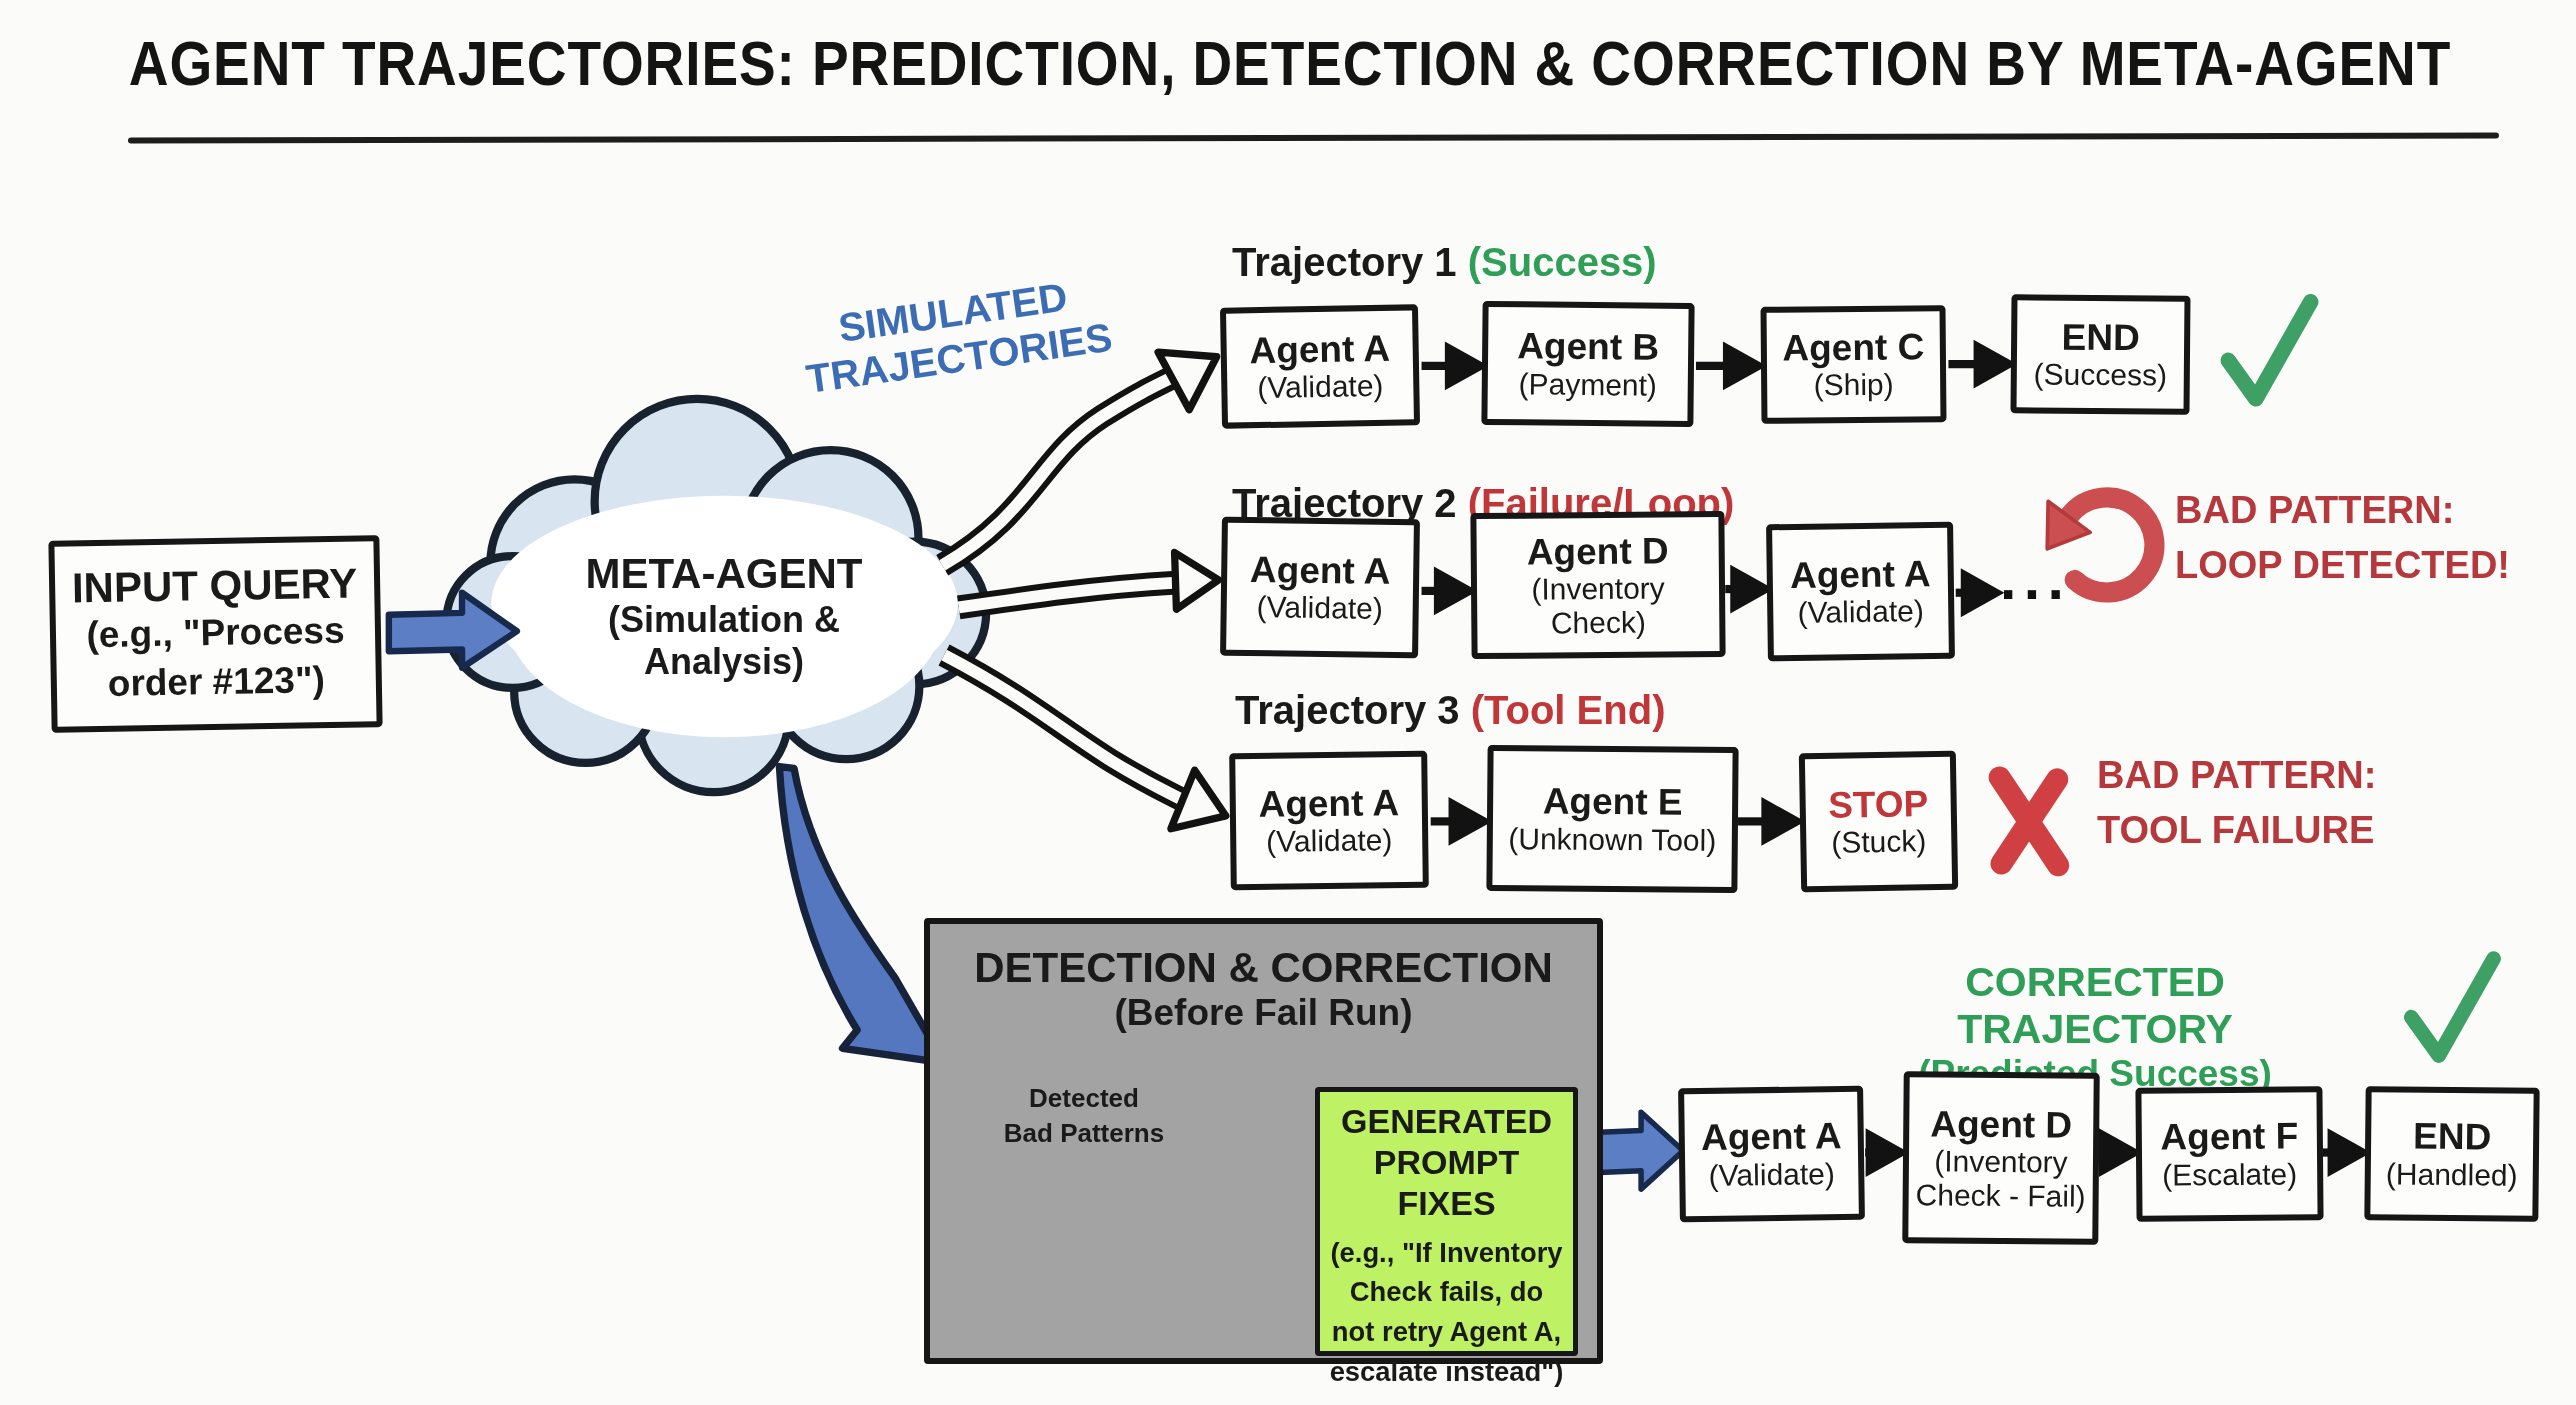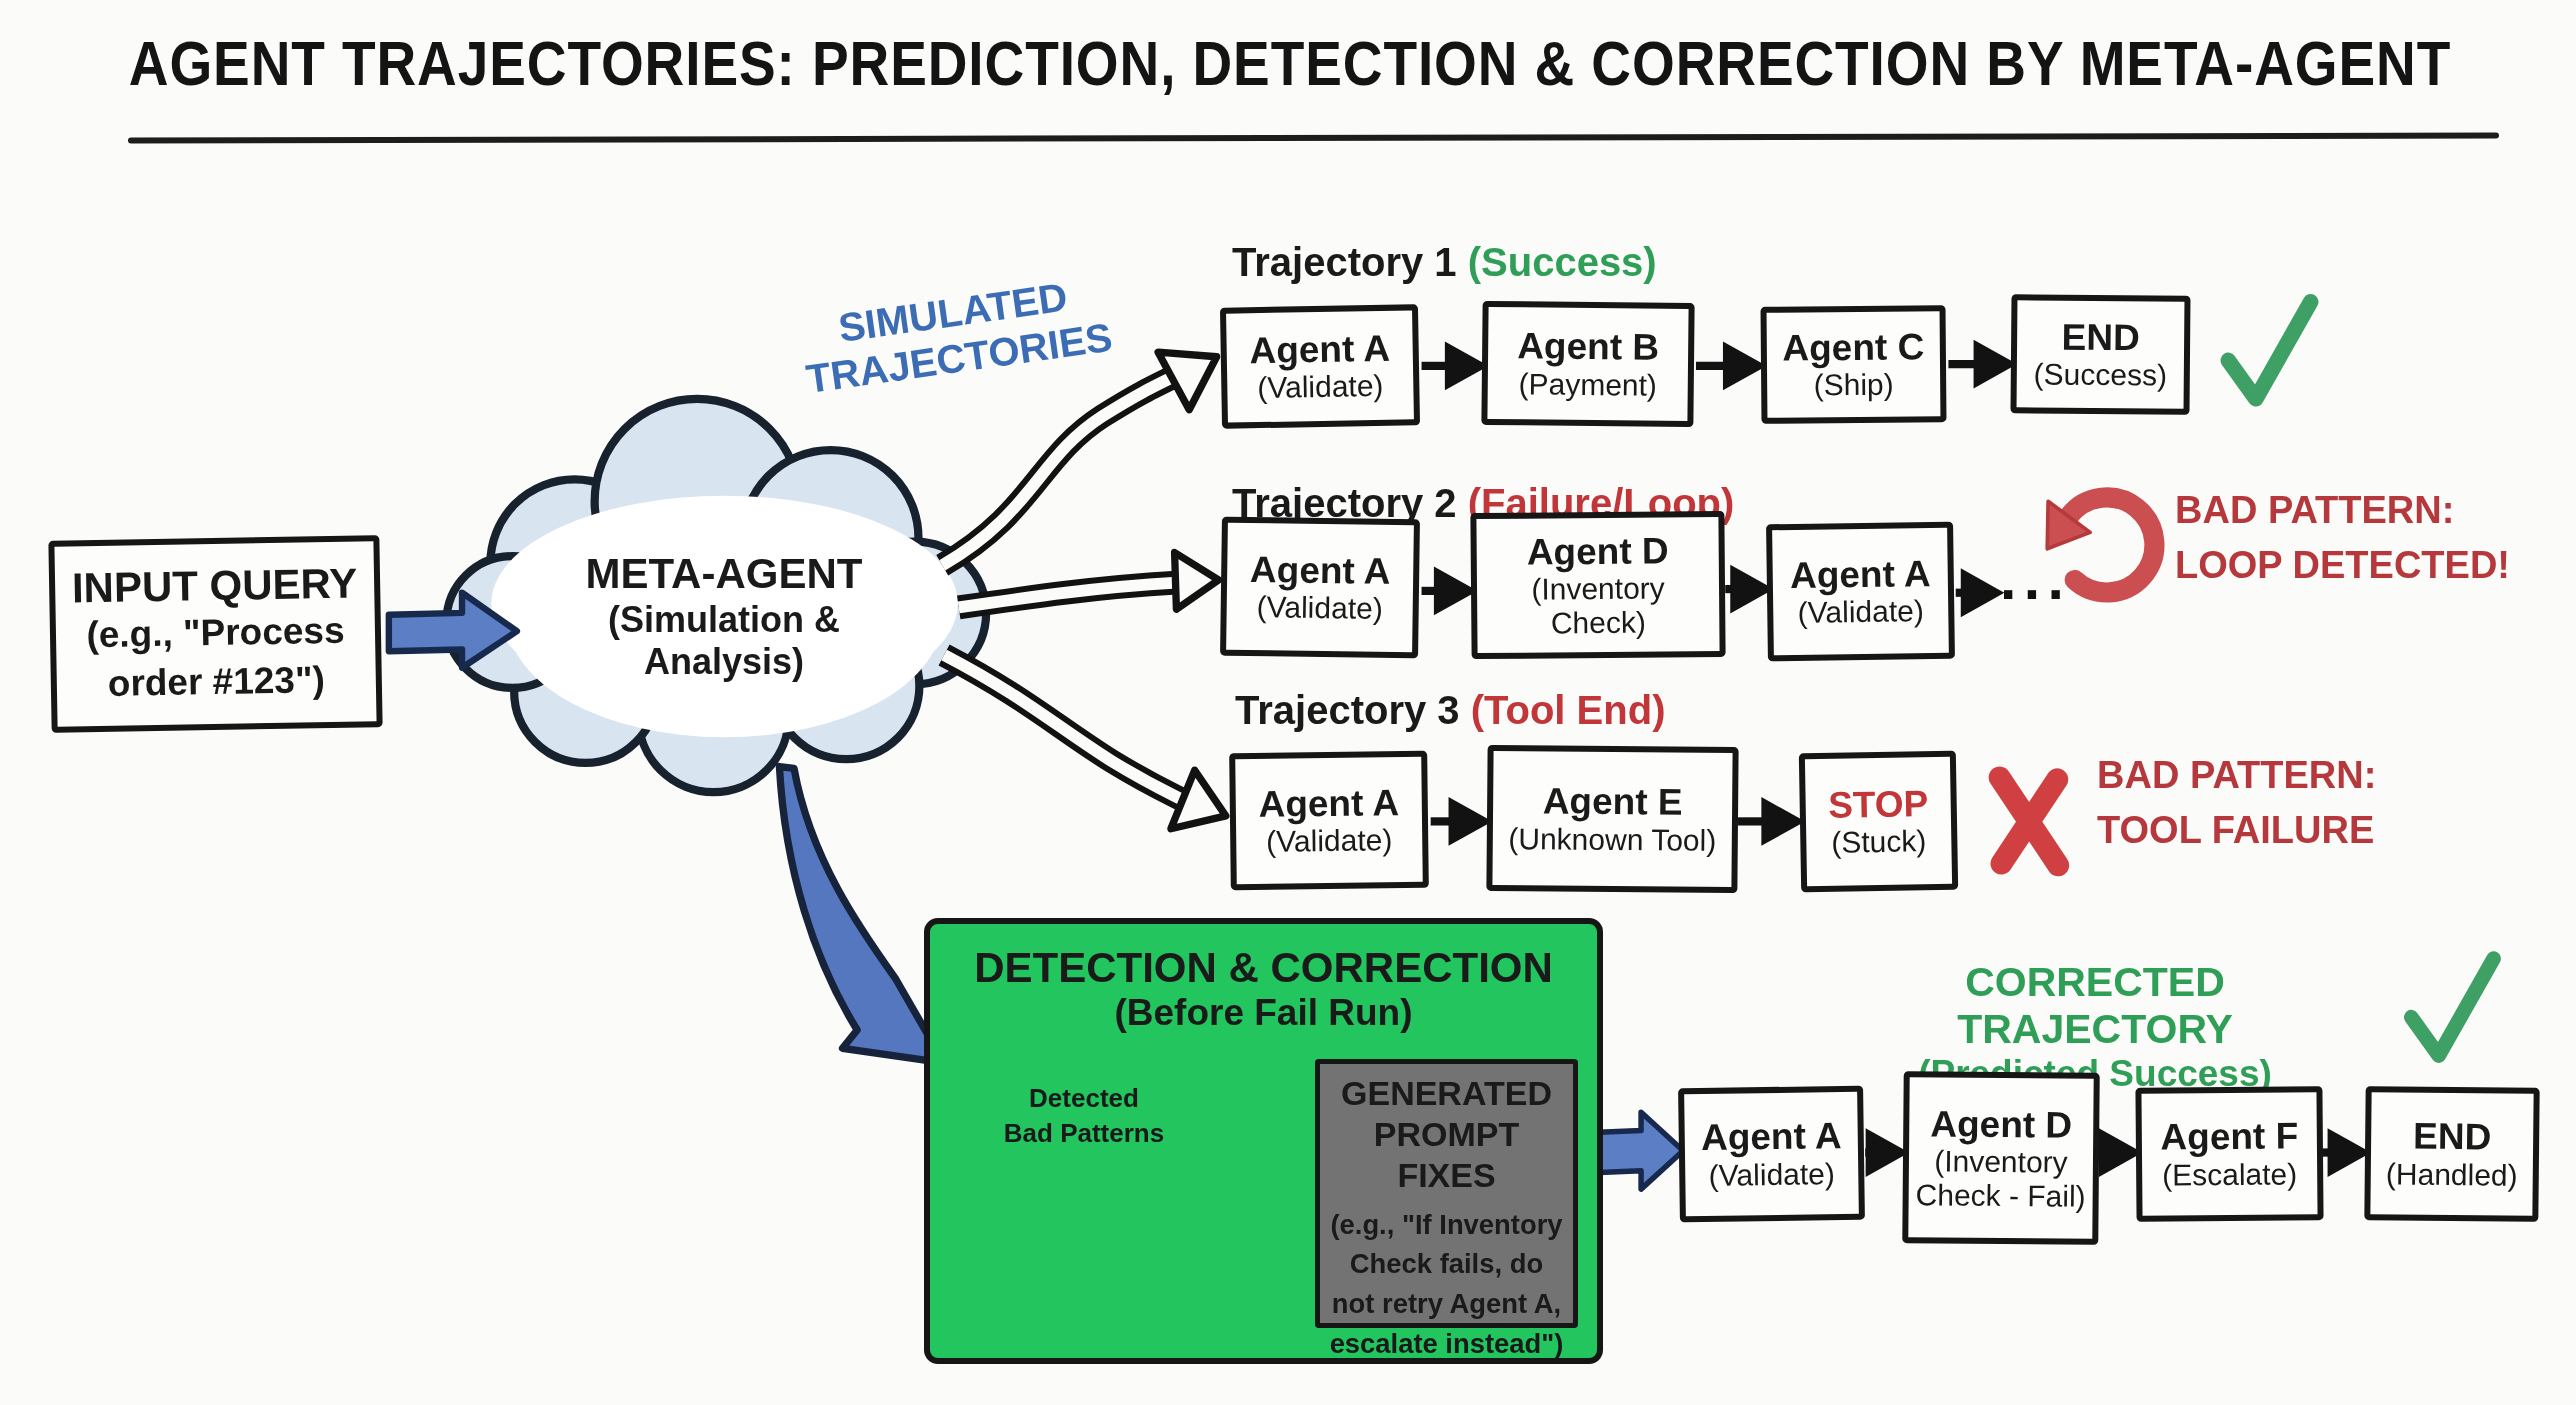--- a/index.html
+++ b/index.html
@@ -29,28 +29,28 @@
   .tstatus{font-weight:700;}
   .annotation{font-size:38px;font-weight:700;color:#b5383c;line-height:1.45;white-space:nowrap;z-index:3;}
   .blue-label{
     color:#3b6cb4;font-size:40px;font-weight:700;text-align:center;line-height:1.15;
     transform:rotate(-8deg);z-index:3;
   }
   .cloud-text{width:384px;text-align:center;line-height:1.18;z-index:3;}
   .cloud-title{font-size:42px;font-weight:700;}
   .cloud-sub{font-size:36px;font-weight:600;}
   .panel{
-    position:absolute;z-index:2;background:#22c55e;border:6.4px solid #161616;border-radius:14px;box-sizing:border-box;
+    position:absolute;z-index:2;background:#a3a3a3;border:6.4px solid #161616;border-radius:4px;box-sizing:border-box;
   }
   .panel-title{font-size:42px;font-weight:800;text-align:center;}
   .panel-sub{font-size:37px;font-weight:600;text-align:center;}
   .side-label{font-size:26px;font-weight:700;text-align:center;line-height:1.35;}
   .inner-box{
-    position:absolute;z-index:3;background:#737373;border:5.5px solid #161616;border-radius:3.7px;
-    text-align:center;box-sizing:border-box;padding:9.1px 3.7px;
+    position:absolute;z-index:3;background:#bef264;border:5.5px solid #161616;border-radius:3.7px;
+    text-align:center;box-sizing:border-box;padding:9.1px 3.7px;margin-top:28px;
   }
   .inner-title{font-size:34px;font-weight:800;line-height:1.2;}
   .inner-body{font-size:27.4px;font-weight:600;line-height:1.45;margin-top:9.1px;}
   .dots{font-size:59px;font-weight:800;letter-spacing:7.3px;z-index:3;color:#111;}
   .input-title{font-size:42px;font-weight:800;}
   .input-sub{font-size:37px;font-weight:600;line-height:1.3;}
   .corr-label1{font-size:41px;font-weight:700;color:#2f9e57;text-align:center;}
   .corr-label2{font-size:37px;font-weight:700;color:#2f9e57;text-align:center;}
 </style>
 </head>

